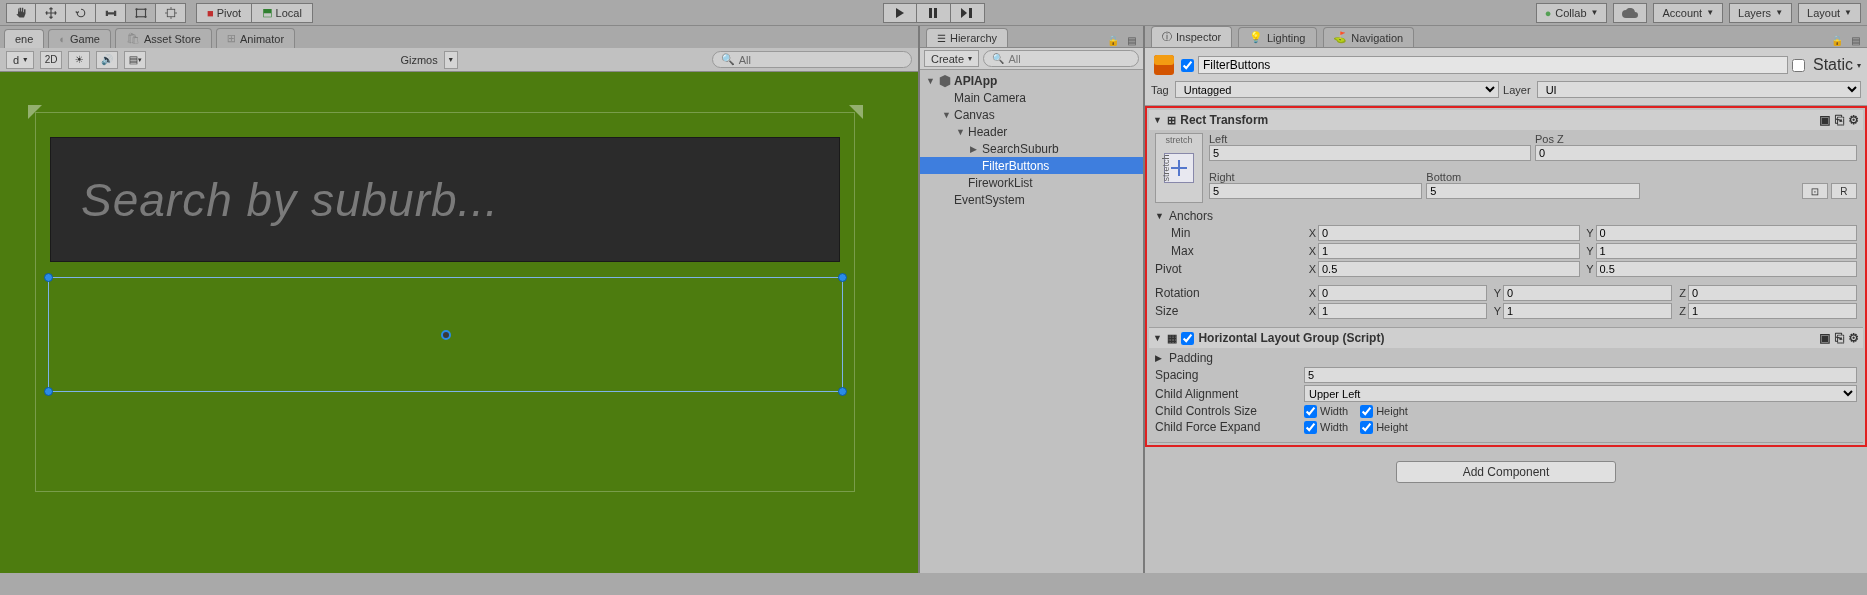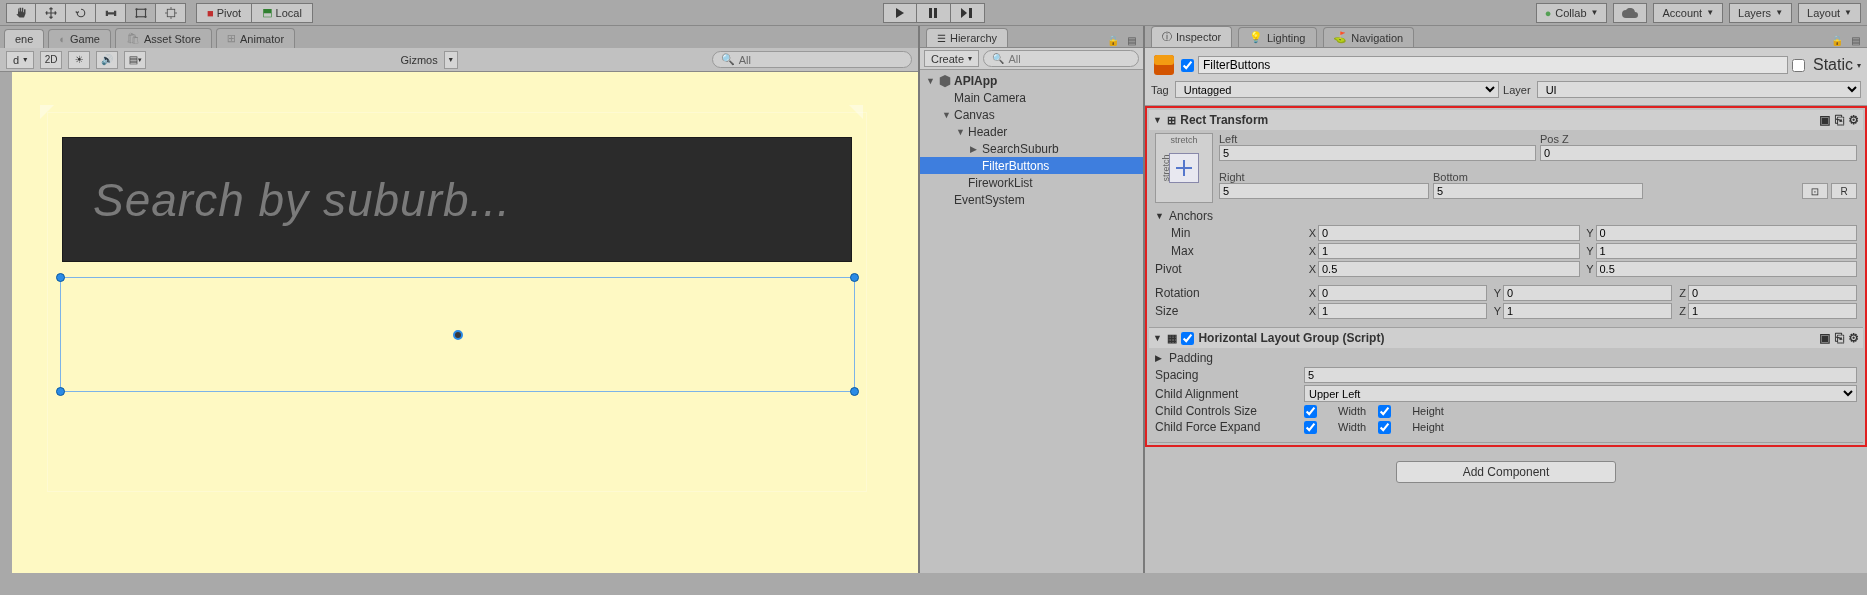--- a/index.html
+++ b/index.html
@@ -28,21 +28,21 @@
 .main { display:flex; height: calc(595px - 26px - 22px); }
 
 
 .scene-panel { width: 920px; background:#a9a9a9; display:flex; flex-direction:column; border-right:2px solid #7a7a7a; }
 .scene-toolbar { height:24px; background:#c1c1c1; border-bottom:1px solid #888; display:flex; align-items:center; padding:0 6px; gap:6px; }
 .scene-drop { height:18px; padding:0 6px; background:#d5d5d5; border:1px solid #999; font-size:11px; display:flex; align-items:center; cursor:pointer; gap:4px; }
 .scene-ico-btn { width:22px; height:18px; background:#d5d5d5; border:1px solid #999; display:flex; align-items:center; justify-content:center; cursor:pointer; font-size:10px; }
 .scene-search { margin-left:auto; width:200px; height:17px; border:1px solid #999; border-radius:9px; background:#cfcfcf; padding:0 8px; font-size:11px; color:#666; display:flex; align-items:center; }
 .gizmos-lbl { font-size:11px; margin-left:auto; margin-right:0; }
 
-.scene-canvas { flex:1; background:#fef9c3; position:relative;margin-left:12px; }
+.scene-canvas { flex:1; background:#4d7c0f; position:relative; }
 .rect-outline { position:absolute; border:1px solid rgba(255,255,255,0.25); }
 .rect-outline.big { left:35px; top:40px; width:820px; height:380px; }
 .rect-dark { position:absolute; left:50px; top:65px; width:790px; height:125px; background:#2b2b2b; border:1px solid #1a1a1a; display:flex; align-items:center; padding-left:30px; }
 .search-text { font-size:46px; font-style:italic; color:#7a7a7a; letter-spacing:1px; }
 .sel-rect { position:absolute; left:48px; top:205px; width:795px; height:115px; border:1px solid #7cb3e8; }
 .handle { position:absolute; width:9px; height:9px; background:#2a8be6; border:1px solid #0a5aa0; border-radius:50%; }
 .handle.tl { left:-5px; top:-5px; } .handle.tr { right:-5px; top:-5px; }
 .handle.bl { left:-5px; bottom:-5px; } .handle.br { right:-5px; bottom:-5px; }
 .handle.center { left:50%; top:50%; transform:translate(-50%,-50%); background:#393939; border:2px solid #2a8be6; width:10px; height:10px; }
 .corner-tri { position:absolute; width:0; height:0; border-style:solid; }
@@ -79,21 +79,21 @@
 .redbox { border:2px solid #e02020; padding:2px; }
 
 .component { border-bottom:1px solid #a0a0a0; }
 .comp-header { height:20px; background:#cfcfcf; display:flex; align-items:center; padding:0 4px; font-size:12px; font-weight:bold; gap:4px; }
 .comp-header .fold { width:10px; font-size:9px; }
 .comp-header .filler { flex:1; }
 .comp-header .gear { font-size:12px; cursor:pointer; }
 .comp-body { padding:3px 6px 6px 6px; background:#c1c1c1; }
 
 .rect-transform-top { display:flex; gap:6px; }
-.anchor-preview { width:58px; height:70px; background:#d0d0d0; border:1px solid #999; position:relative; display:flex; align-items:center; justify-content:center; }
+.anchor-preview { width:48px; height:70px; background:#d0d0d0; border:1px solid #999; position:relative; display:flex; align-items:center; justify-content:center; }
 .anchor-preview .lbl-top { position:absolute; top:1px; font-size:9px; color:#666; }
 .anchor-preview .lbl-left { position:absolute; left:-4px; top:50%; transform:translateY(-50%) rotate(-90deg); font-size:9px; color:#666; }
 .anchor-preview .inner { width:30px; height:30px; border:1px solid #88a; background:#e8e8f0; display:flex; align-items:center; justify-content:center; }
 .anchor-preview .inner .cross { width:16px; height:16px; position:relative; }
 .anchor-preview .inner .cross::before, .anchor-preview .inner .cross::after { content:''; position:absolute; background:#5577cc; }
 .anchor-preview .inner .cross::before { left:7px; top:0; width:2px; height:16px; }
 .anchor-preview .inner .cross::after { top:7px; left:0; height:2px; width:16px; }
 
 .rt-fields { flex:1; }
 .rt-row { display:flex; gap:4px; margin-bottom:10px; }
@@ -102,21 +102,21 @@
 .rt-input { height:16px; border:1px solid #999; background:#dcdcdc; font-size:11px; padding:0 3px; width:100%; }
 .rt-btn { height:16px; width:26px; border:1px solid #999; background:#dcdcdc; font-size:10px; cursor:pointer; display:flex; align-items:center; justify-content:center; }
 
 .prop-row { display:flex; align-items:center; margin-bottom:2px; gap:4px; }
 .prop-row .plabel { width:145px; font-size:12px; }
 .prop-row .xy { display:flex; align-items:center; gap:2px; flex:1; }
 .prop-row .mini-lbl { font-size:11px; width:12px; text-align:right; }
 .prop-row input[type=text] { height:16px; border:1px solid #999; background:#dcdcdc; font-size:11px; padding:0 3px; flex:1; min-width:0; }
 .prop-row select { height:17px; border:1px solid #999; background:#dcdcdc; font-size:11px; flex:1; }
 .prop-row .chk-group { display:flex; align-items:center; gap:12px; }
-.prop-row .chk-group label { font-size:11px; display:flex; align-items:center; gap:21px; }
+.prop-row .chk-group label { font-size:11px; display:flex; align-items:center; gap:3px; }
 .sub-fold { font-size:9px; width:10px; display:inline-block; }
 
 .add-comp-btn { width:220px; height:22px; margin:14px auto; background:#e0e0e0; border:1px solid #888; border-radius:3px; font-size:12px; display:flex; align-items:center; justify-content:center; cursor:pointer; }
 
 
 svg { display:block; }
 </style>
 </head>
 <body>
 

